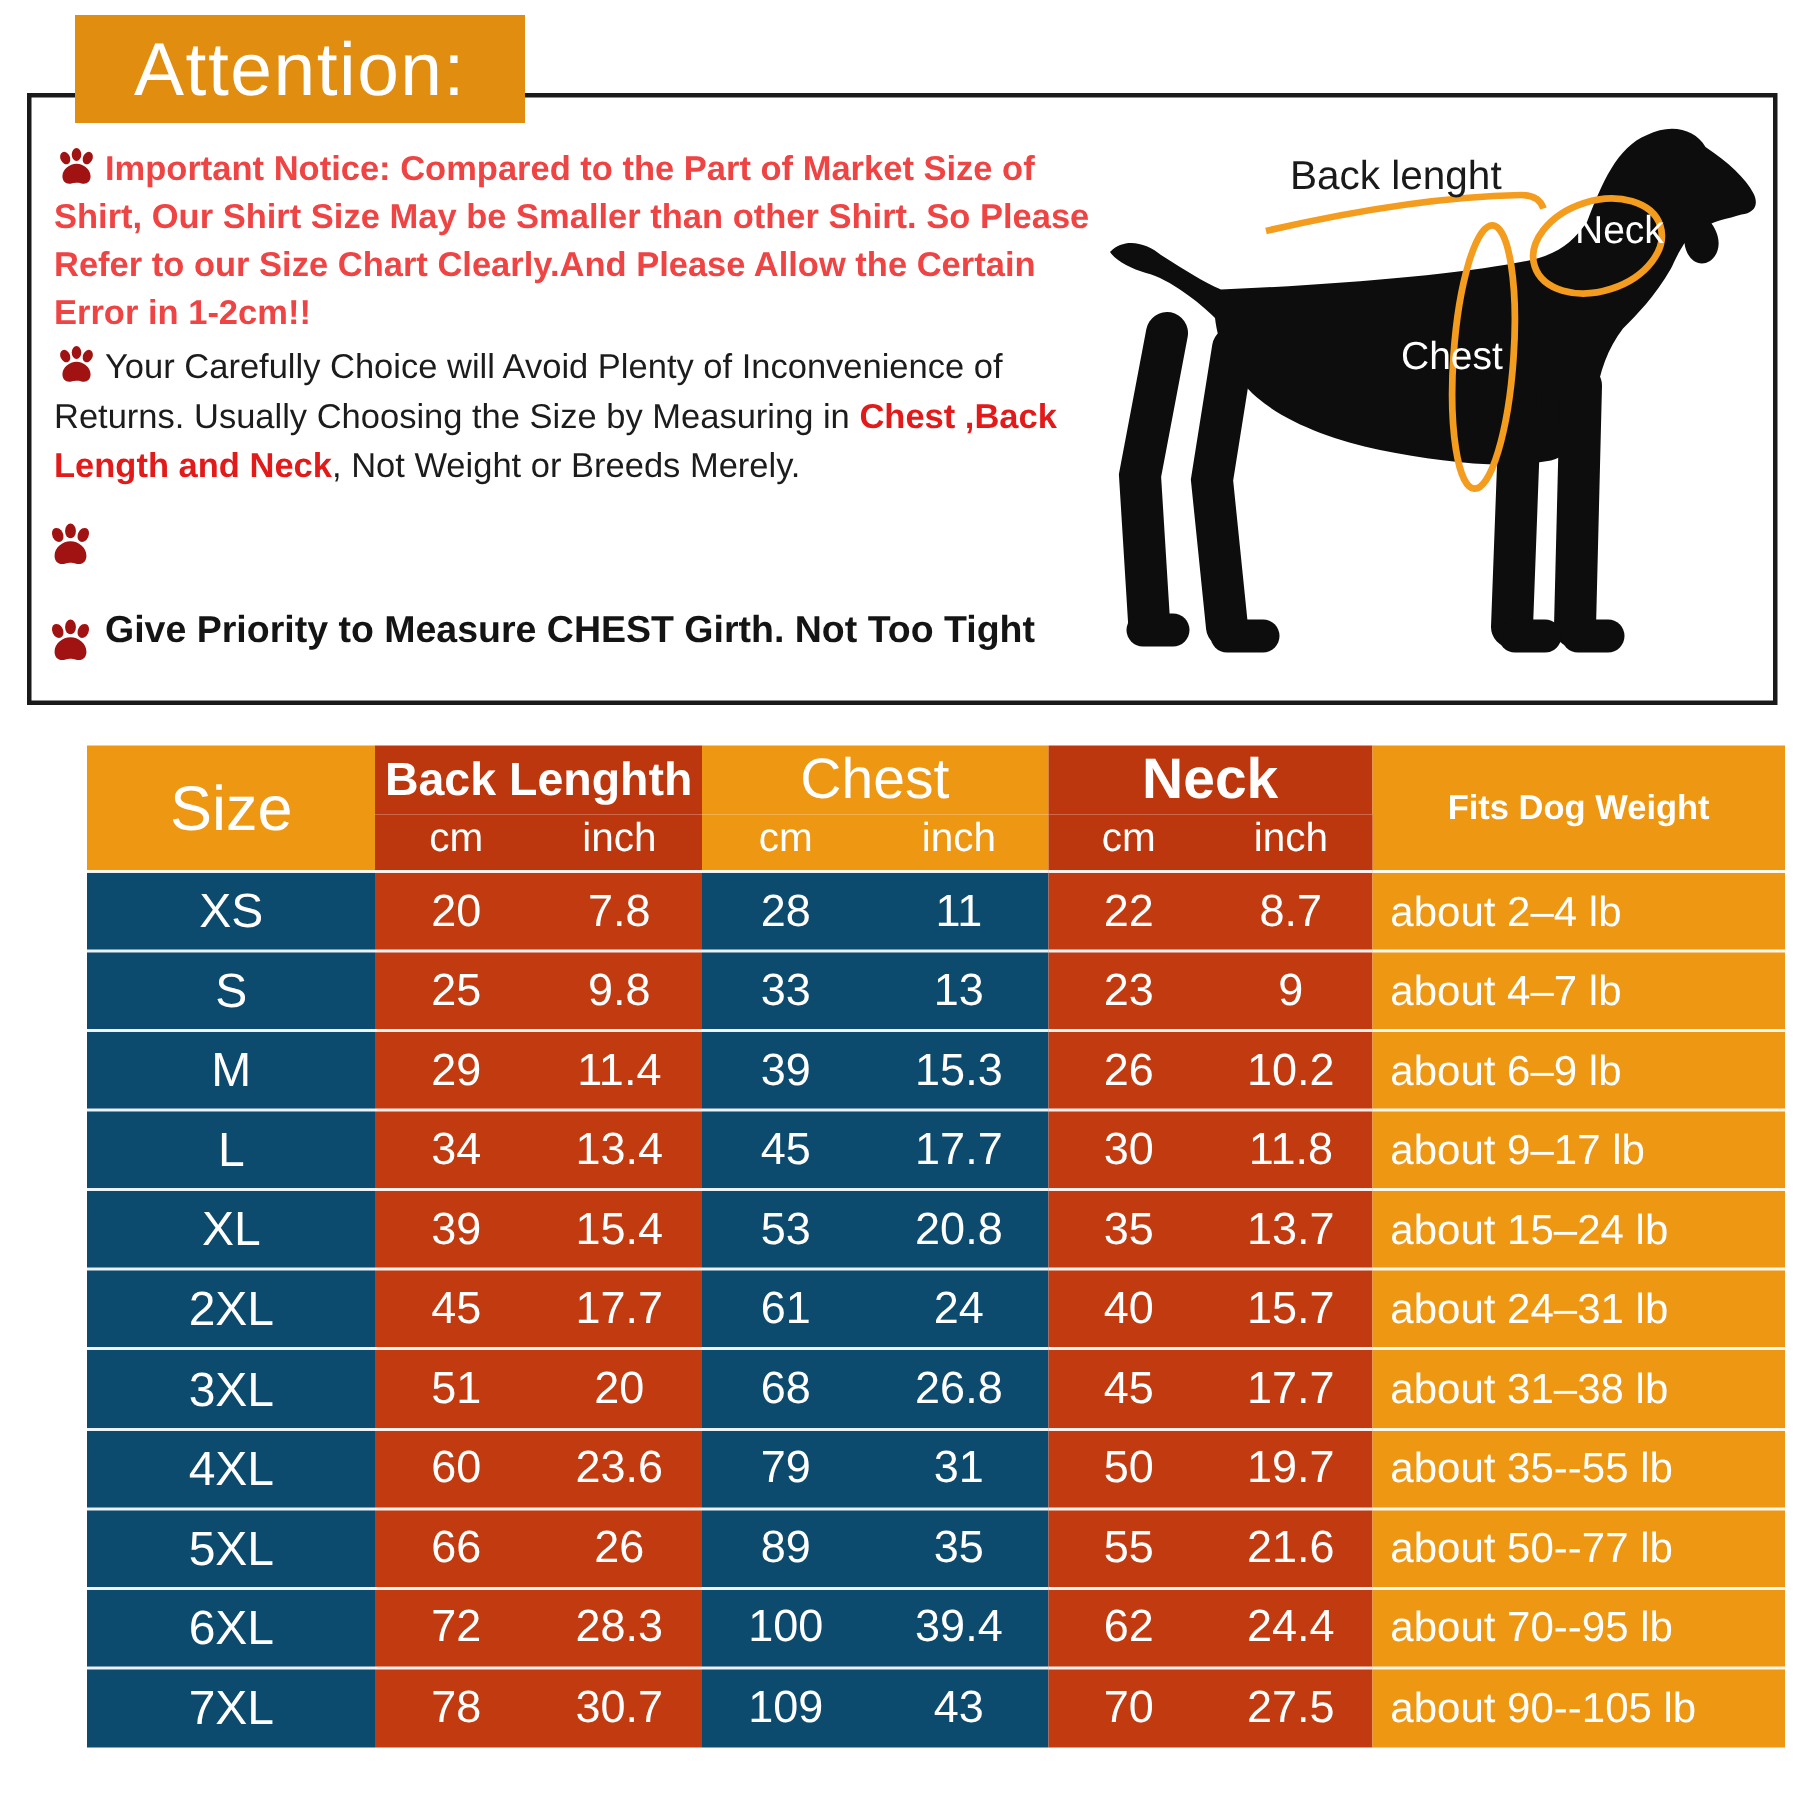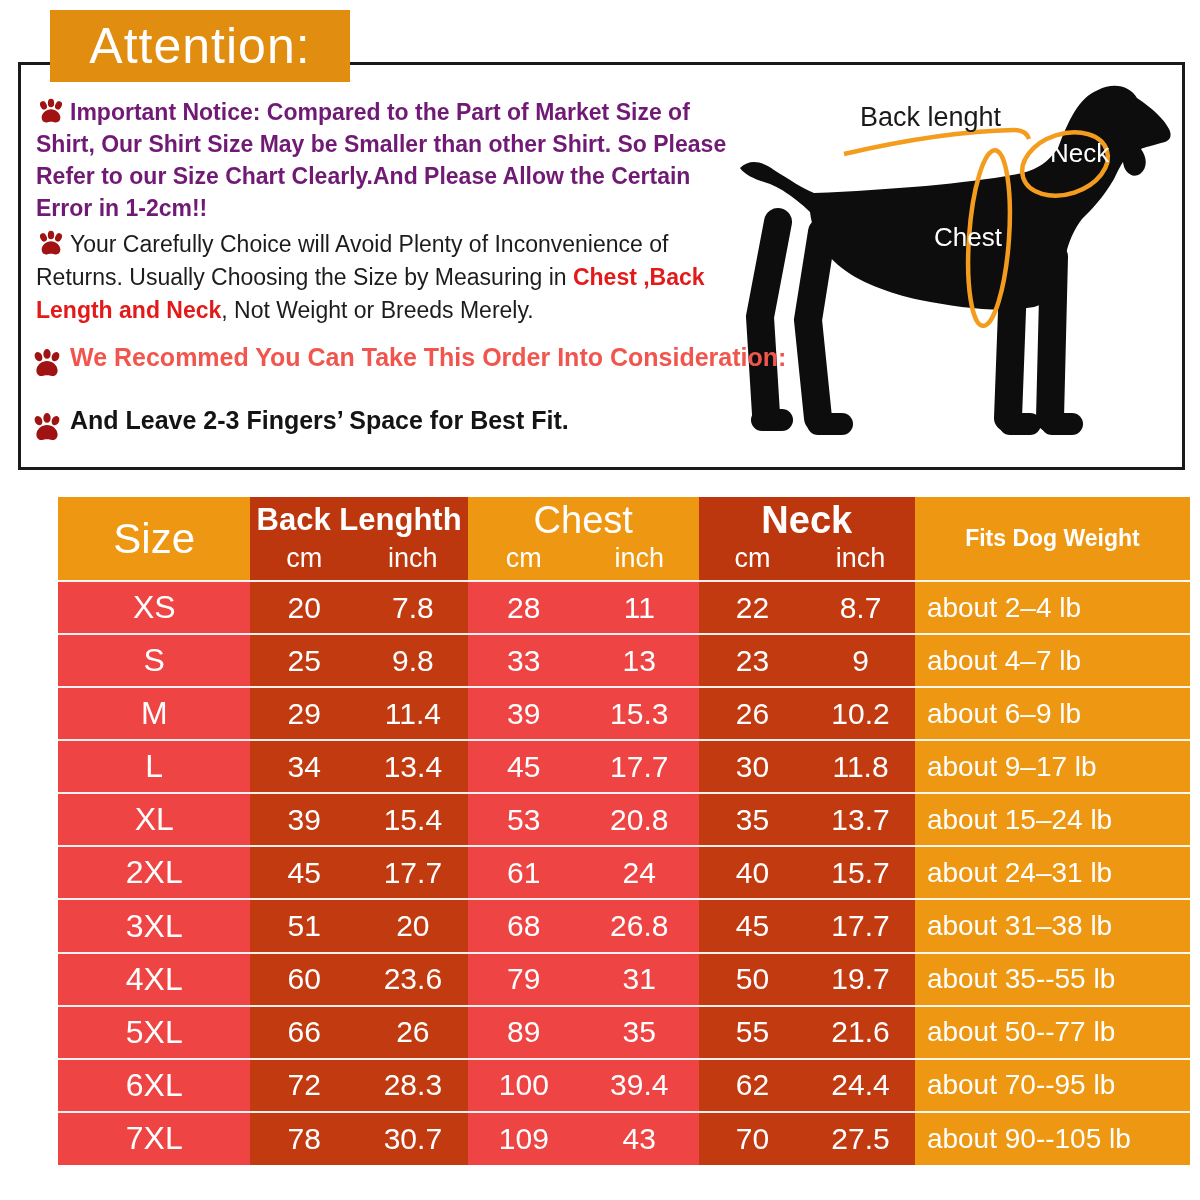--- a/index.html
+++ b/index.html
@@ -12,39 +12,39 @@
     position:absolute;left:18px;top:62px;width:1161px;height:402px;
     border:3px solid #1a1a1a;background:#ffffff;
   }
   .attention-badge{
     position:absolute;left:50px;top:10px;width:300px;height:72px;
     background:#E08D10;color:#ffffff;font-size:50px;font-weight:normal;
     display:flex;align-items:center;justify-content:center;z-index:5;
     letter-spacing:1px;
   }
   .para{position:absolute;z-index:4;}
-  .p1{left:36px;top:96px;width:706px;font-size:23px;font-weight:bold;color:#701a75;line-height:32px;}
+  .p1{left:36px;top:96px;width:706px;font-size:23px;font-weight:bold;color:#ef4444;line-height:32px;}
   .p2{left:36px;top:228px;width:700px;font-size:23px;color:#1c1c1c;line-height:33px;}
   .p2 .hl{color:#E31A1A;font-weight:bold;}
   .p3{left:30px;top:340px;display:flex;gap:6px;}
   .p3 .txt{font-size:25px;font-weight:bold;color:#F0564D;line-height:34px;}
   .p4{left:30px;top:404px;display:flex;gap:6px;}
   .p4 .txt{font-size:25px;font-weight:bold;color:#141414;line-height:33px;}
   .paw-inline{display:inline-block;width:30px;height:30px;vertical-align:-6px;margin-right:4px;}
   .paw-block{width:34px;height:34px;margin-top:6px;flex:0 0 auto;}
   
   .dog-svg{position:absolute;left:720px;top:62px;width:478px;height:406px;z-index:3;}
   .dog-svg text{font-family:"Liberation Sans", sans-serif;}
   
   .size-table{
     position:absolute;left:58px;top:497px;width:1132px;height:668px;
     border-collapse:collapse;table-layout:fixed;color:#ffffff;
   }
   .size-table th,.size-table td{padding:0;text-align:center;vertical-align:middle;}
-  .c-orange{background:#ef4444;}
+  .c-orange{background:#0c4a6e;}
   .c-dark{background:#C23A10;}
   .hdr-dark{background:#BD370E;}
   .hdr-orange{background:#EE9712;}
   th.h-size{font-size:42px;font-weight:normal;}
   th.h-back{font-size:31px;font-weight:bold;}
   th.h-chest{font-size:38px;font-weight:normal;}
   th.h-neck{font-size:38px;font-weight:bold;}
   th.h-weight{font-size:23px;font-weight:bold;}
   th.h-unit{font-size:27px;font-weight:normal;padding-bottom:6px;}
   .size-table thead tr:first-child{height:46px;}
@@ -88,35 +88,34 @@
 <div class="para p3">
   <svg class="paw-block" viewBox="0 0 32 32">
     <g fill="#A11212">
       <ellipse cx="8" cy="10" rx="3.4" ry="4.6" transform="rotate(-25 8 10)"></ellipse>
       <ellipse cx="16" cy="7.5" rx="3.4" ry="4.6"></ellipse>
       <ellipse cx="24" cy="10" rx="3.4" ry="4.6" transform="rotate(25 24 10)"></ellipse>
       <path d="M16 14 C21 14 26 18 26 23 C26 27 23 29 19.5 28 C18 27.6 17 27.5 16 27.5 C15 27.5 14 27.6 12.5 28 C9 29 6 27 6 23 C6 18 11 14 16 14 Z"></path>
     </g>
   </svg>
   <div class="txt">
-    <div>We Recommed You Can Take This Order Into Consideration:</div>
   </div>
 </div>
 
 <div class="para p4">
   <svg class="paw-block" viewBox="0 0 32 32">
     <g fill="#A11212">
       <ellipse cx="8" cy="10" rx="3.4" ry="4.6" transform="rotate(-25 8 10)"></ellipse>
       <ellipse cx="16" cy="7.5" rx="3.4" ry="4.6"></ellipse>
       <ellipse cx="24" cy="10" rx="3.4" ry="4.6" transform="rotate(25 24 10)"></ellipse>
       <path d="M16 14 C21 14 26 18 26 23 C26 27 23 29 19.5 28 C18 27.6 17 27.5 16 27.5 C15 27.5 14 27.6 12.5 28 C9 29 6 27 6 23 C6 18 11 14 16 14 Z"></path>
     </g>
   </svg>
   <div class="txt">
-    <div>And Leave 2-3 Fingers’ Space for Best Fit.</div>
+    <div>Give Priority to Measure CHEST Girth. Not Too Tight</div>
   </div>
 </div>
 
 <svg class="dog-svg" viewBox="0 0 478 406">
 
   <g>
     <path fill="#0d0d0d" d="M 20,106
       C 30,96 44,100 54,108
       C 70,118 82,126 94,131
       C 170,128 250,121 292,113

